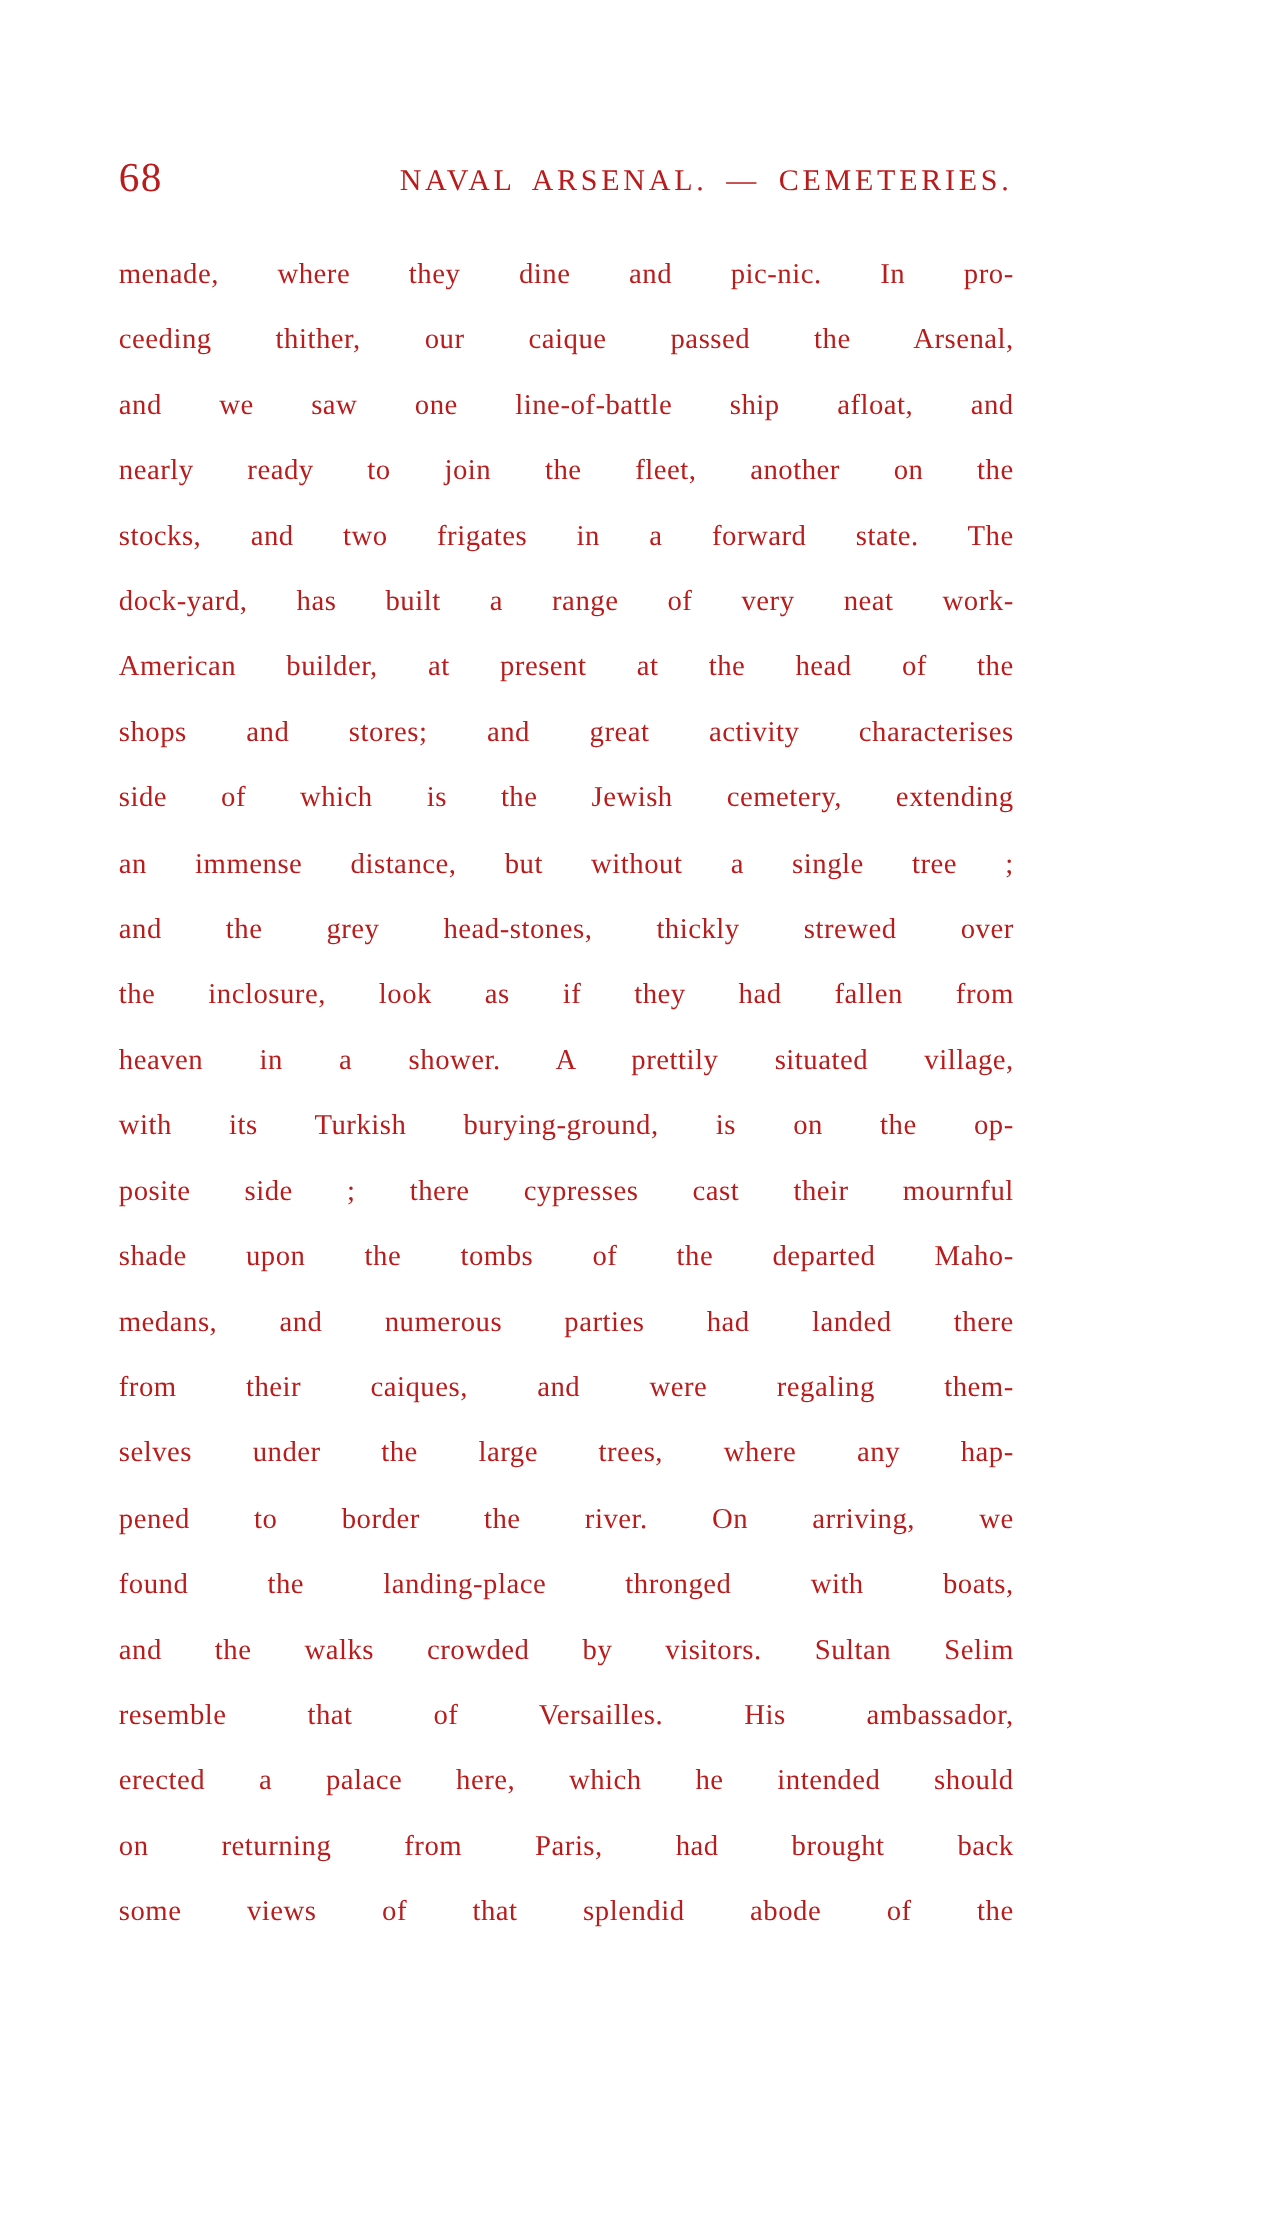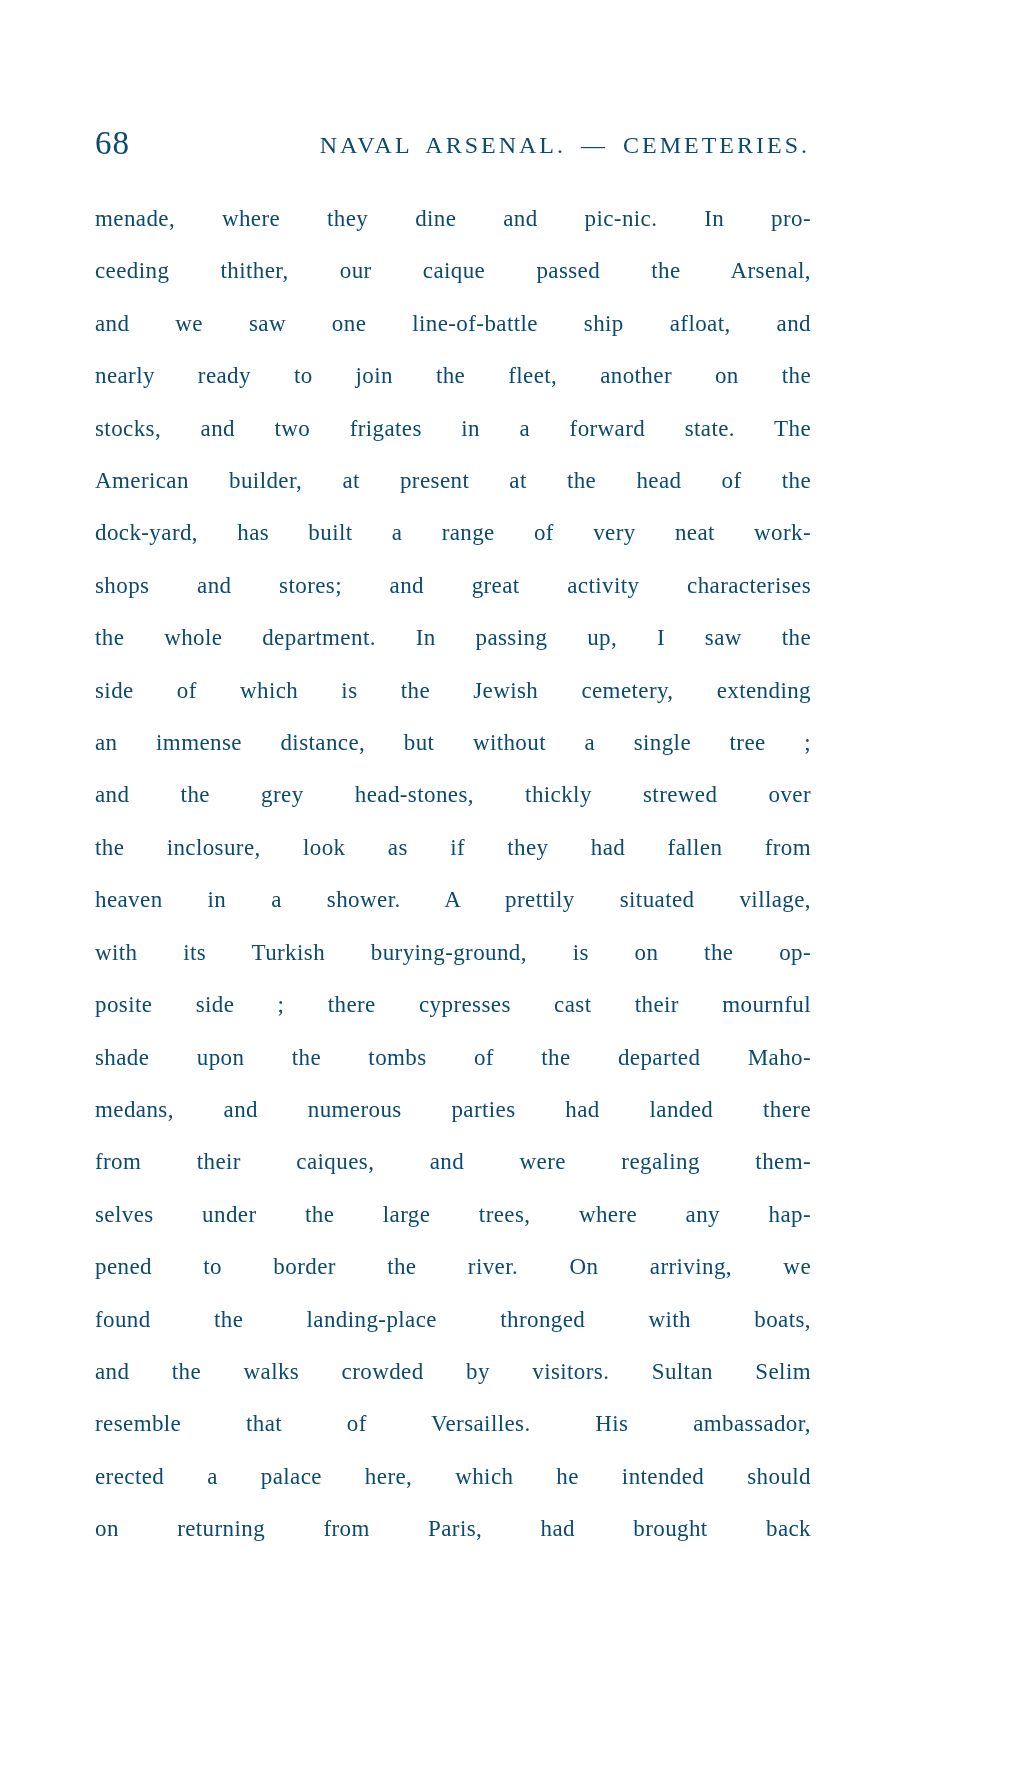--- a/index.html
+++ b/index.html
@@ -5,21 +5,21 @@
   html, body {
     margin: 0;
     padding: 0;
     background: #ffffff;
   }
   .page {
     position: relative;
     width: 1025px;
     height: 1775px;
     background: #ffffff;
-    color: #0c4a6e;
+    color: #b91c1c;
     font-family: "Liberation Serif", "DejaVu Serif", serif;
     overflow: hidden;
   }
   .header {
     position: absolute;
     top: 118px;
     left: 95px;
     width: 715px;
     height: 42px;
   }
@@ -66,35 +66,35 @@
   <div class="header">
     <span class="page-number">68</span>
     <span class="running-title">NAVAL ARSENAL. — CEMETERIES.</span>
   </div>
   <div class="body-text">
       <div class="line">menade, where they dine and pic-nic.  In pro-</div>
       <div class="line">ceeding thither, our caique passed the Arsenal,</div>
       <div class="line">and we saw one line-of-battle ship afloat, and</div>
       <div class="line">nearly ready to join the fleet, another on the</div>
       <div class="line">stocks, and two frigates in a forward state.  The</div>
+      <div class="line">dock-yard, has built a range of very neat work-</div>
       <div class="line">American builder, at present at the head of the</div>
-      <div class="line">dock-yard, has built a range of very neat work-</div>
       <div class="line">shops and stores; and great activity characterises</div>
-      <div class="line">the whole department.  In passing up, I saw the</div>
       <div class="line">side of which is the Jewish cemetery, extending</div>
       <div class="line">an immense distance, but without a single tree ;</div>
       <div class="line">and the grey head-stones, thickly strewed over</div>
       <div class="line">the inclosure, look as if they had fallen from</div>
       <div class="line">heaven in a shower.  A prettily situated village,</div>
       <div class="line">with its Turkish burying-ground, is on the op-</div>
       <div class="line">posite side ; there cypresses cast their mournful</div>
       <div class="line">shade upon the tombs of the departed Maho-</div>
       <div class="line">medans, and numerous parties had landed there</div>
       <div class="line">from their caiques, and were regaling them-</div>
       <div class="line">selves under the large trees, where any hap-</div>
       <div class="line">pened to border the river.  On arriving, we</div>
       <div class="line">found the landing-place thronged with boats,</div>
       <div class="line">and the walks crowded by visitors.  Sultan Selim</div>
       <div class="line">resemble that of Versailles.  His ambassador,</div>
       <div class="line">erected a palace here, which he intended should</div>
       <div class="line">on returning from Paris, had brought back</div>
+      <div class="line">some views of that splendid abode of the</div>
     </div>
 </div>
 
 </body></html>

